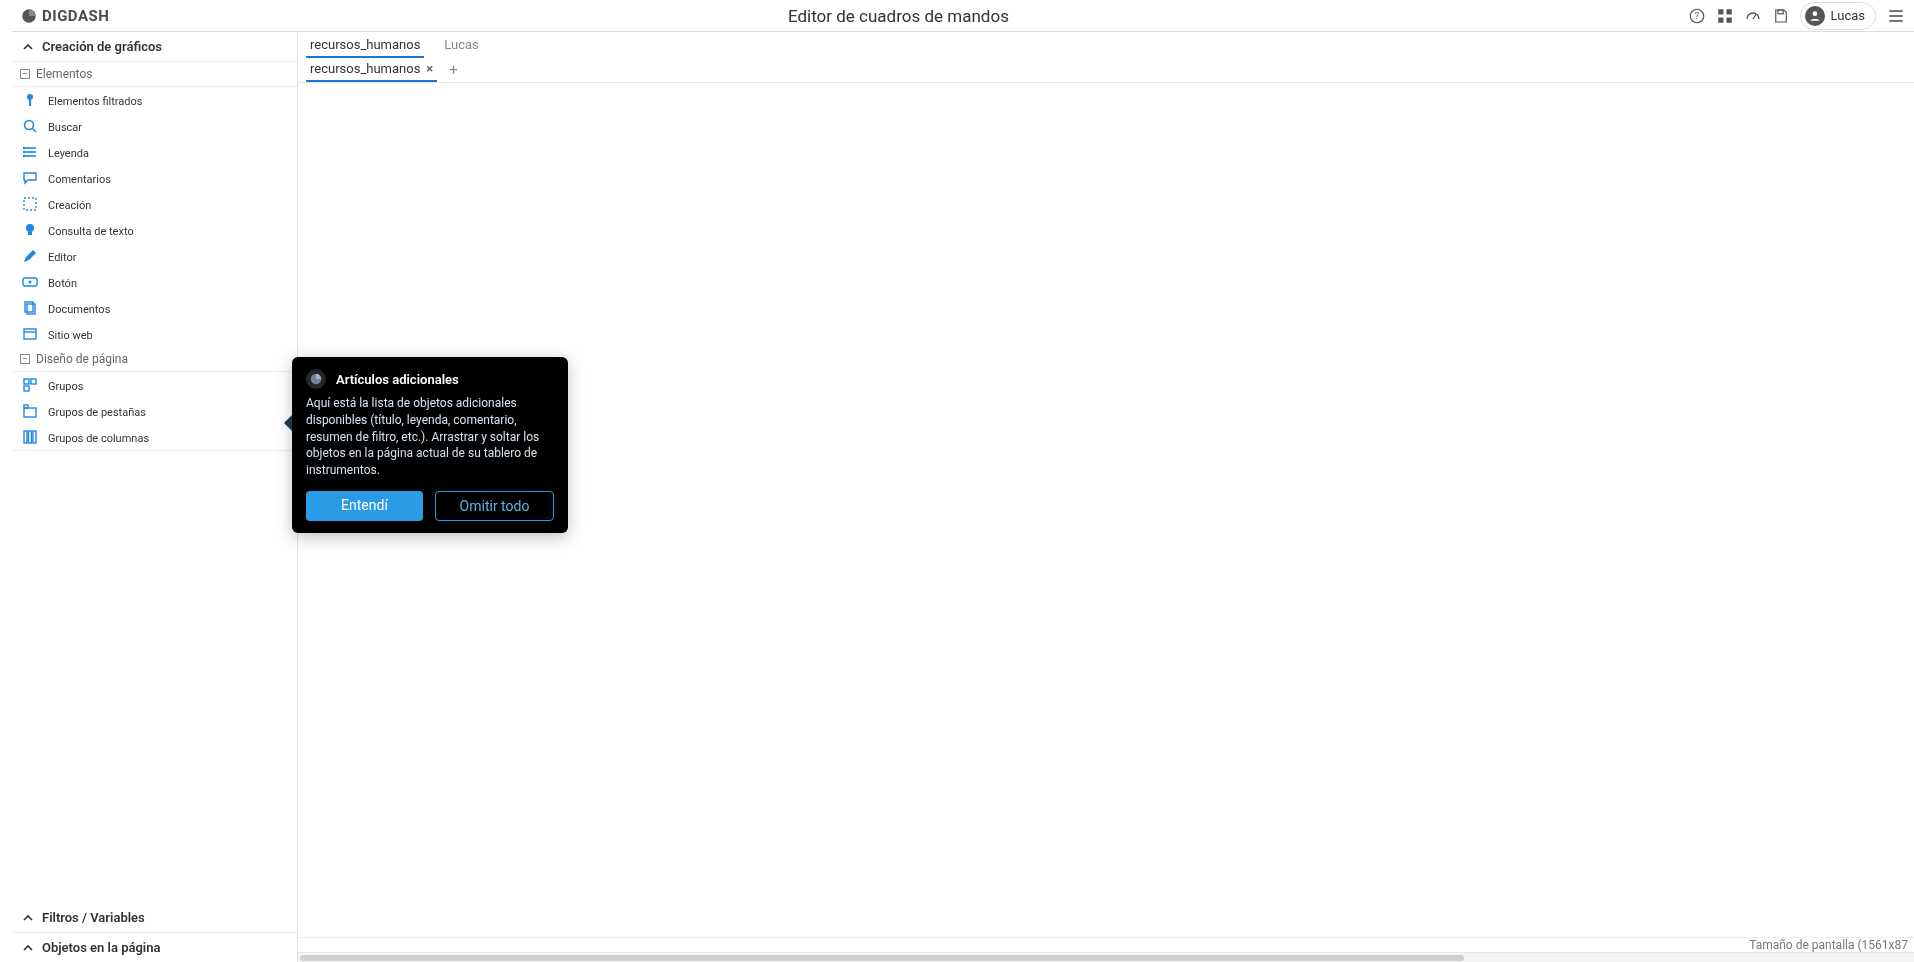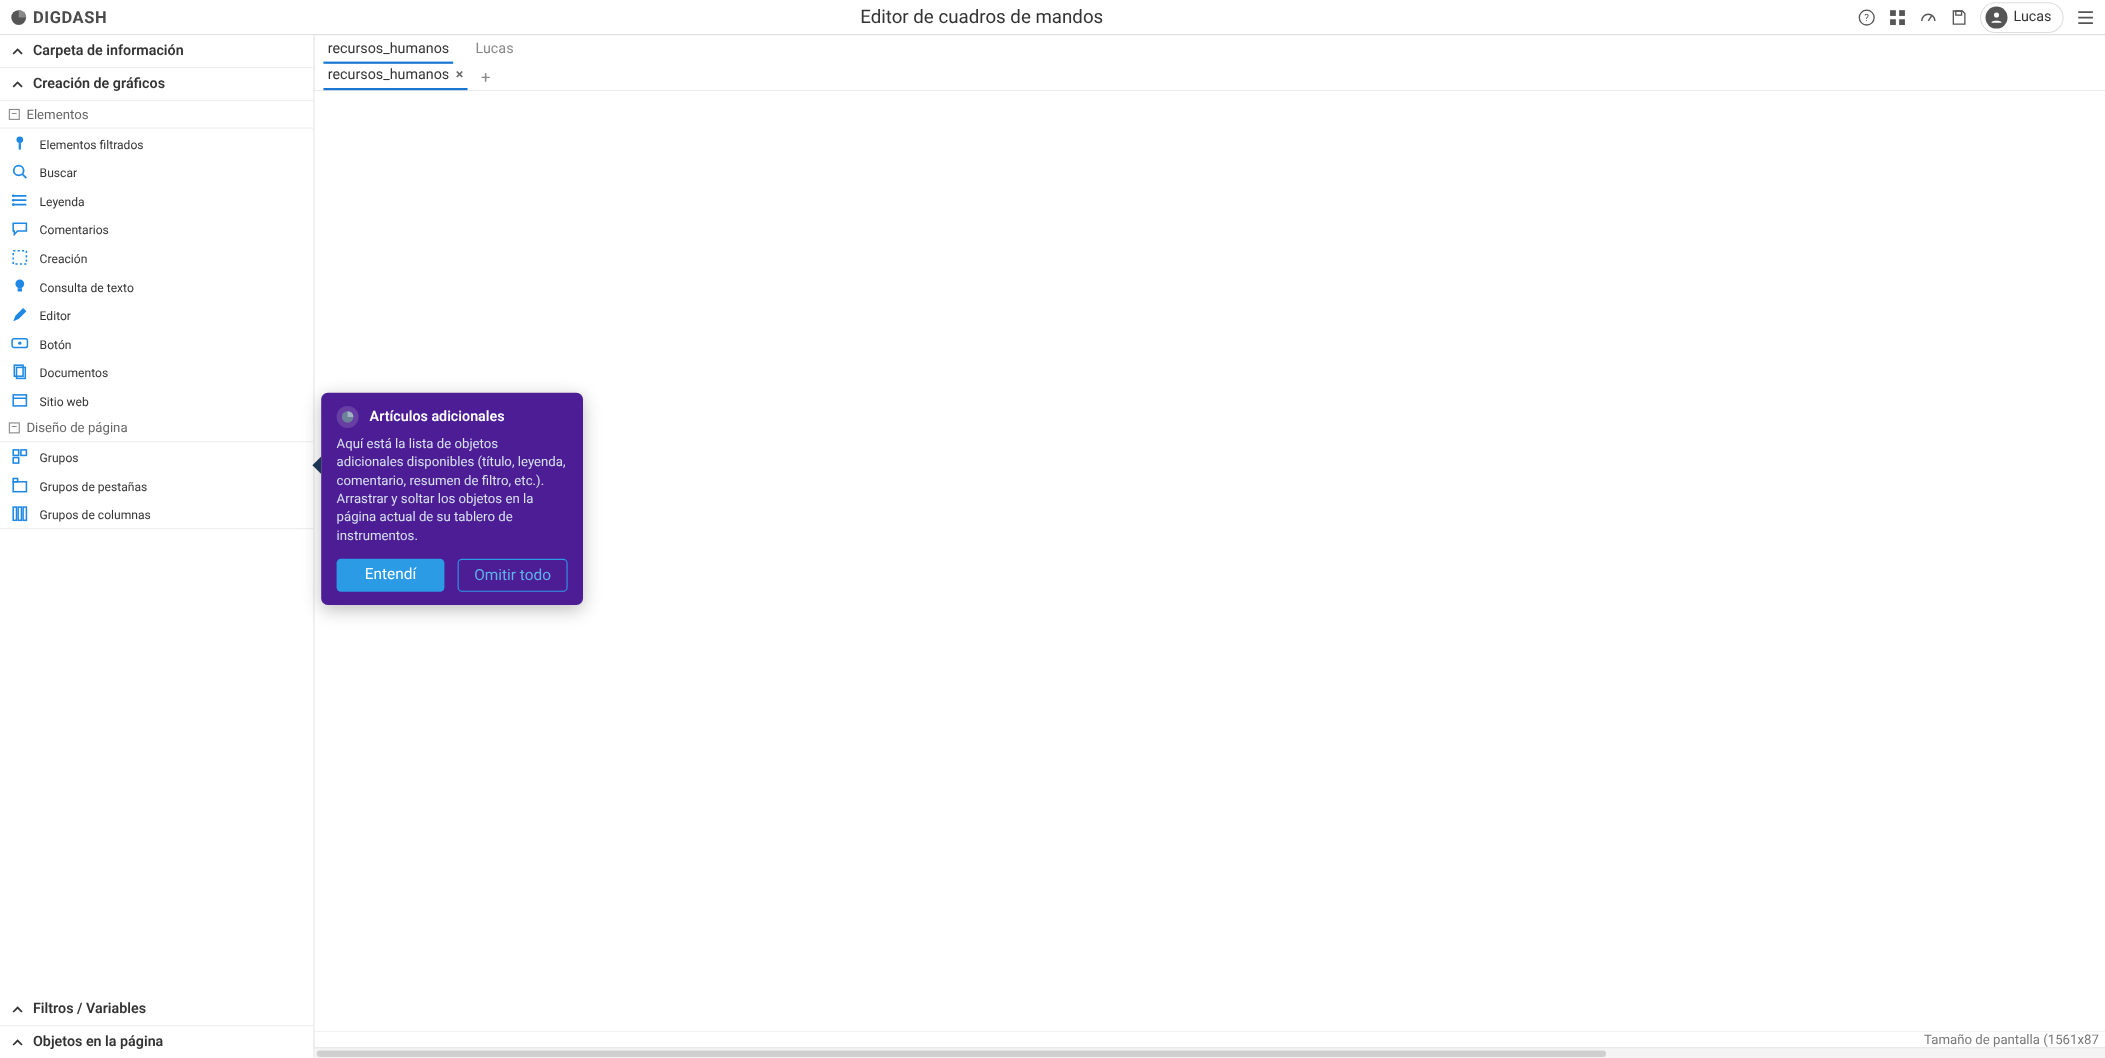--- a/index.html
+++ b/index.html
@@ -1,17 +1,17 @@
 <!DOCTYPE html>
 <html><head>
 <meta charset="utf-8">
 <style>
 * { box-sizing: border-box; margin: 0; padding: 0; }
 body { font-family: -apple-system, BlinkMacSystemFont, 'Segoe UI', Roboto, Arial, sans-serif; font-size: 13px; color: #333; overflow: hidden; }
-.app { display: flex; flex-direction: column; height: 100vh; width: 100vw; }
+.app { display: flex; flex-direction: column; height: 100vh; width: 100vw; padding-left: 12px; }
 .header { display: flex; align-items: center; height: 32px; border-bottom: 1px solid #ddd; padding: 0 8px; background: #fff; }
 .logo { display: flex; align-items: center; gap: 4px; font-weight: 700; font-size: 15px; color: #4a4a4a; letter-spacing: 0.5px; }
 .logo-icon { width: 18px; height: 18px; display: inline-flex; align-items: center; justify-content: center; }
 .header-title { flex: 1; text-align: center; font-size: 17px; color: #333; font-weight: 400; }
 .header-actions { display: flex; align-items: center; gap: 10px; }
 .header-icon { width: 18px; height: 18px; display: inline-flex; align-items: center; justify-content: center; color: #555; cursor: pointer; }
 .user-chip { display: flex; align-items: center; gap: 6px; padding: 3px 10px 3px 4px; border: 1px solid #ddd; border-radius: 16px; cursor: pointer; }
 .avatar { width: 20px; height: 20px; border-radius: 50%; background: #555; display: inline-flex; align-items: center; justify-content: center; }
 .hamburger { width: 20px; cursor: pointer; }
 .body { display: flex; flex: 1; min-height: 0; }
@@ -29,21 +29,21 @@
 .tab { padding: 3px 4px 4px 4px; color: #888; cursor: pointer; border-bottom: 2px solid transparent; }
 .tab.active { color: #333; border-bottom: 2px solid #1976d2; }
 .subtabs-row { display: flex; align-items: center; gap: 8px; padding: 0 8px; font-size: 13px; border-bottom: 1px solid #e5e5e5; }
 .subtab { padding: 3px 4px 4px 4px; color: #333; border-bottom: 2px solid #1976d2; display: flex; align-items: center; gap: 6px; cursor: pointer; }
 .subtab .close { cursor: pointer; color: #666; font-weight: bold; }
 .addtab { color: #888; cursor: pointer; font-size: 15px; padding: 0 4px; }
 .canvas { flex: 1; background: #fff; position: relative; overflow: auto; }
 .status { text-align: right; font-size: 12px; color: #777; padding: 0 6px 0 0; border-top: 1px solid #eee; white-space: nowrap; overflow: hidden; }
 .hscroll { height: 10px; background: #f4f4f4; border-top: 1px solid #e7e7e7; position: relative; }
 .hscroll .thumb { position: absolute; left: 2px; top: 2px; height: 6px; width: 72%; background: #cfcfcf; border-radius: 3px; }
-.tooltip { position: absolute; left: 292px; top: 357px; width: 238px; background: #4c1d95; color: #e8eef5; border-radius: 6px; padding: 12px 14px 12px 14px; box-shadow: 0 4px 16px rgba(0,0,0,.25); }
+.tooltip { position: absolute; left: 292px; top: 357px; width: 276px; background: #000000; color: #e8eef5; border-radius: 6px; padding: 12px 14px 12px 14px; box-shadow: 0 4px 16px rgba(0,0,0,.25); }
 .tooltip::before { content: ""; position: absolute; left: -8px; top: 58px; border: 8px solid transparent; border-right-color: #1c3553; border-left: none; }
 .tooltip-head { display: flex; align-items: center; gap: 10px; font-weight: 600; font-size: 13px; margin-bottom: 6px; color: #fff; }
 .tooltip-head .ticon { width: 20px; height: 20px; border-radius: 50%; background: rgba(255,255,255,.15); display: inline-flex; align-items: center; justify-content: center; }
 .tooltip-body { font-size: 12px; line-height: 1.4; color: #d7e2ee; margin-bottom: 12px; }
 .tooltip-actions { display: flex; gap: 12px; }
 .btn { flex: 1; padding: 6px 0; border-radius: 4px; font-size: 14px; text-align: center; cursor: pointer; }
 .btn-primary { background: #2b9be6; color: #fff; }
 .btn-outline { border: 1px solid #2b9be6; color: #5bb4ea; background: transparent; }
 svg { display: block; }
 </style>
@@ -110,30 +110,20 @@
 
   <div class="body">
     <div class="sidebar">
       <div class="side-section">
         <div class="side-head">
           <span class="chev">
               <svg viewBox="0 0 12 12" width="12" height="12">
                 <path d="M2 8l4-4 4 4" fill="none" stroke="#333" stroke-width="1.6"></path>
               </svg>
             </span>
-          <span>Carpeta de información</span>
-        </div>
-      </div>
-      <div class="side-section">
-        <div class="side-head">
-          <span class="chev">
-              <svg viewBox="0 0 12 12" width="12" height="12">
-                <path d="M2 8l4-4 4 4" fill="none" stroke="#333" stroke-width="1.6"></path>
-              </svg>
-            </span>
           <span>Creación de gráficos</span>
         </div>
       </div>
       <div class="side-section">
 
         <div class="side-group-label">
           <span class="box">–</span>
           <span>Elementos</span>
         </div>
 

